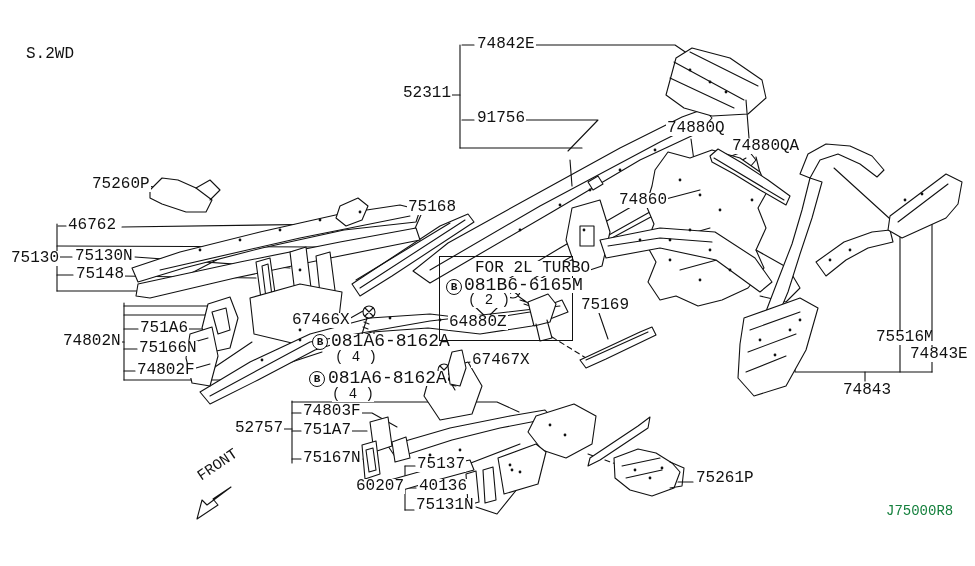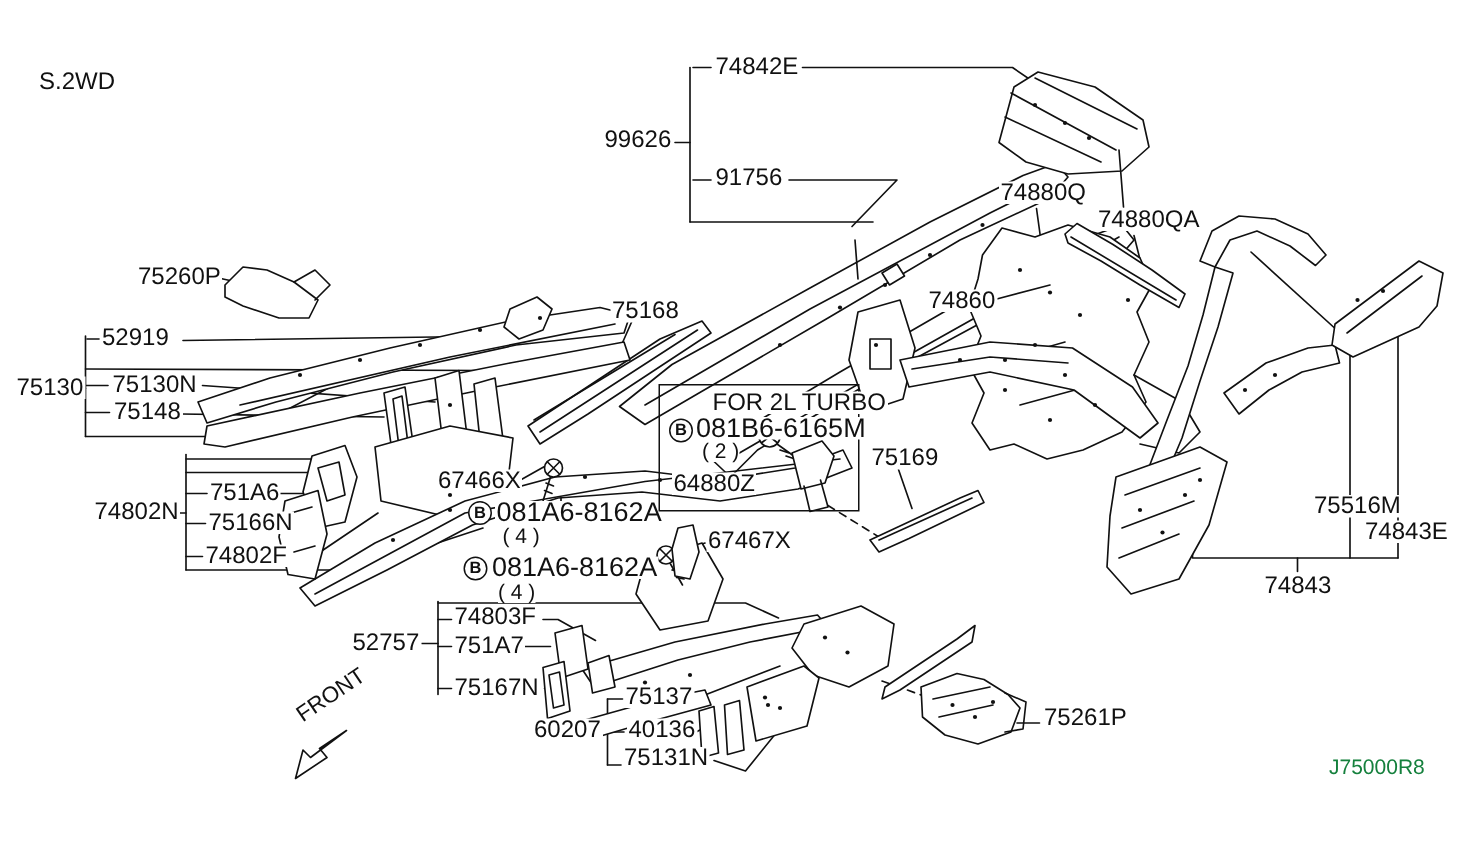--- a/index.html
+++ b/index.html
@@ -1,17 +1,17 @@
 <!DOCTYPE html>
 <html><head>
 <meta charset="utf-8">
 <style>
   html,body{margin:0;padding:0;background:#fff;}
   .stage{position:relative;width:975px;height:566px;background:#ffffff;overflow:hidden;
-         font-family:Liberation Sans, sans-serif;color:#111;}
+         font-family:Liberation Mono, monospace;color:#111;}
   svg.art{position:absolute;left:0;top:0;}
   .lbl{position:absolute;font-size:16px;line-height:15px;letter-spacing:0px;color:#111;
        background:#fff;padding:0 1px;white-space:nowrap;}
   .lbl.small{font-size:18px;}
   .code{position:absolute;font-size:14px;color:#15803d;}
   .circB{position:absolute;width:14px;height:14px;border:1.6px solid #111;border-radius:50%;
          font-size:11px;line-height:14px;text-align:center;font-weight:bold;background:#fff;}
   .qty{position:absolute;font-size:14px;color:#111;background:#fff;white-space:nowrap;}
   .front{position:absolute;left:204px;top:468px;font-size:15px;transform:rotate(-34deg);
          transform-origin:left bottom;background:transparent;}
@@ -273,26 +273,26 @@
         <circle cx="830" cy="260" r="1.4"></circle>
     <circle cx="905" cy="200" r="1.4"></circle>
         <circle cx="922" cy="194" r="1.4"></circle>
         <circle cx="512" cy="470" r="1.4"></circle>
   </g>
 </svg>
 
   <div class="lbl" style="left:25px;top:47px">S.2WD</div>
 
   <div class="lbl" style="left:476px;top:37px">74842E</div>
-  <div class="lbl" style="left:402px;top:86px">99626</div>
+  <div class="lbl" style="left:402px;top:86px">52311</div>
   <div class="lbl" style="left:476px;top:111px">91756</div>
   <div class="lbl" style="left:666px;top:121px">74880Q</div>
   <div class="lbl" style="left:731px;top:139px">74880QA</div>
   <div class="lbl" style="left:91px;top:177px">75260P</div>
-  <div class="lbl" style="left:67px;top:218px">52919</div>
+  <div class="lbl" style="left:67px;top:218px">46762</div>
   <div class="lbl" style="left:407px;top:200px">75168</div>
   <div class="lbl" style="left:618px;top:193px">74860</div>
   <div class="lbl" style="left:10px;top:251px">75130</div>
   <div class="lbl" style="left:74px;top:249px">75130N</div>
   <div class="lbl" style="left:75px;top:267px">75148</div>
   <div class="lbl" style="left:139px;top:321px">751A6</div>
   <div class="lbl" style="left:62px;top:334px">74802N</div>
   <div class="lbl" style="left:138px;top:341px">75166N</div>
   <div class="lbl" style="left:136px;top:363px">74802F</div>
   <div class="lbl" style="left:291px;top:313px">67466X</div>

